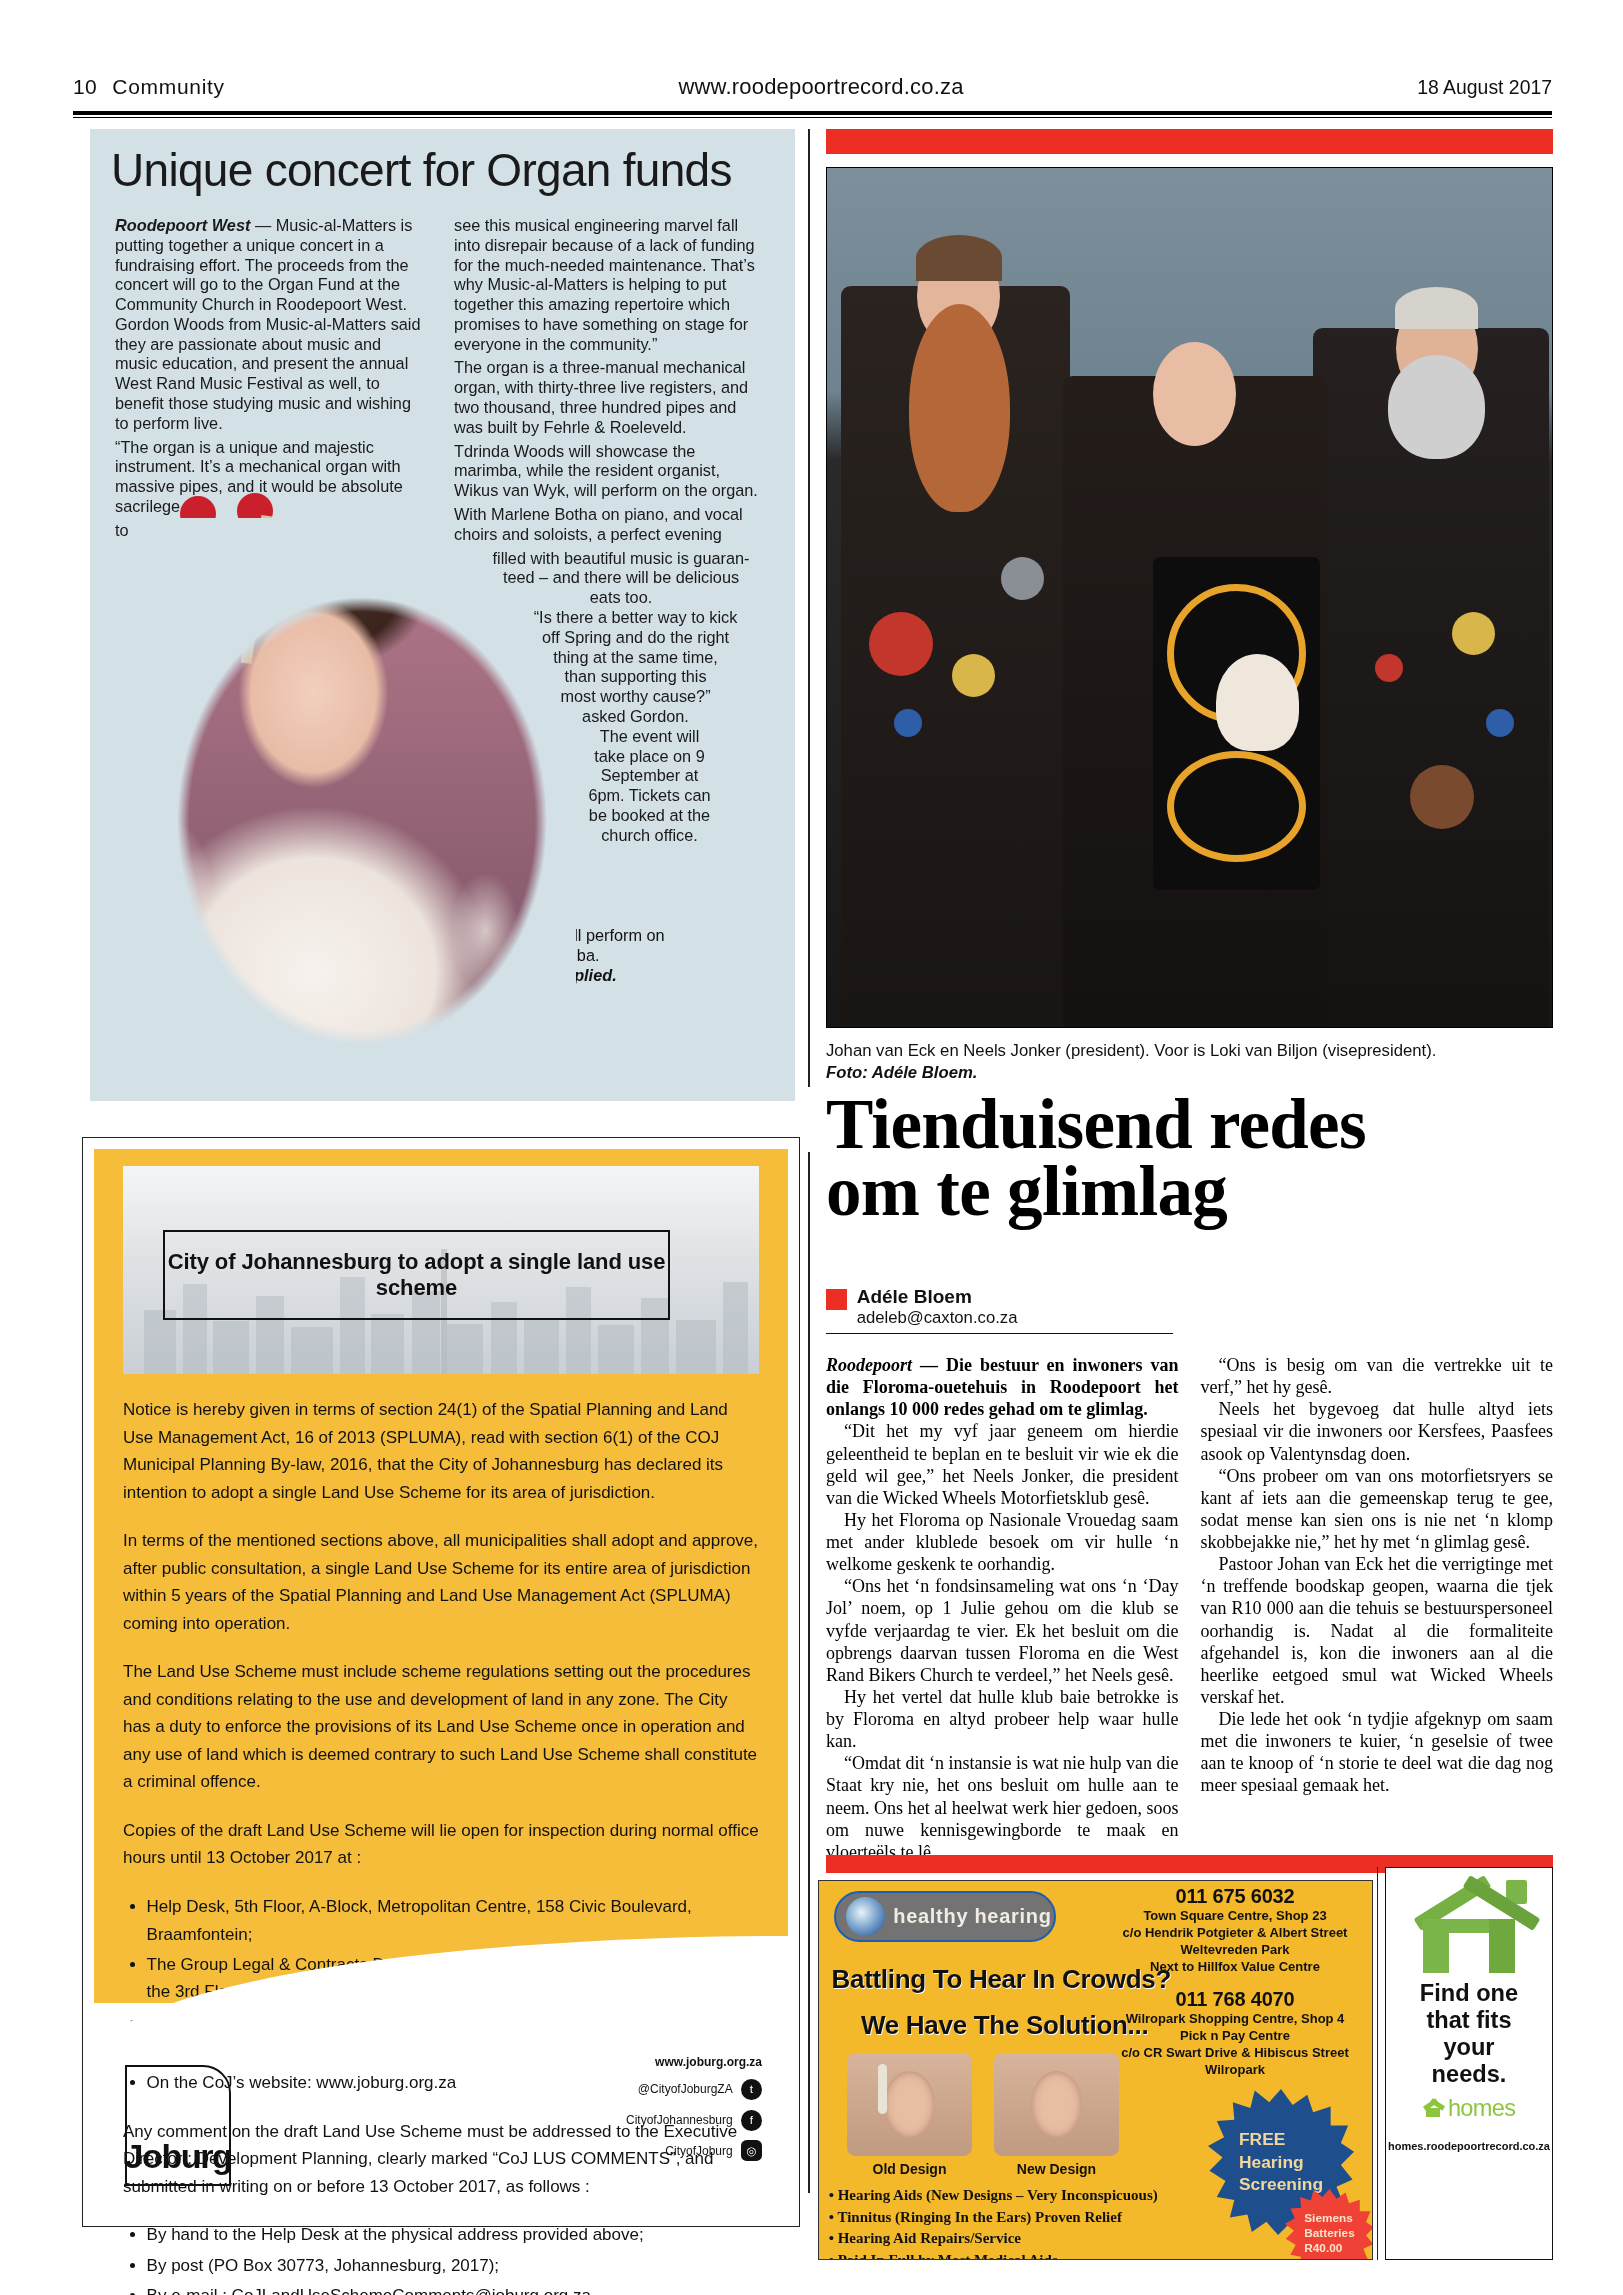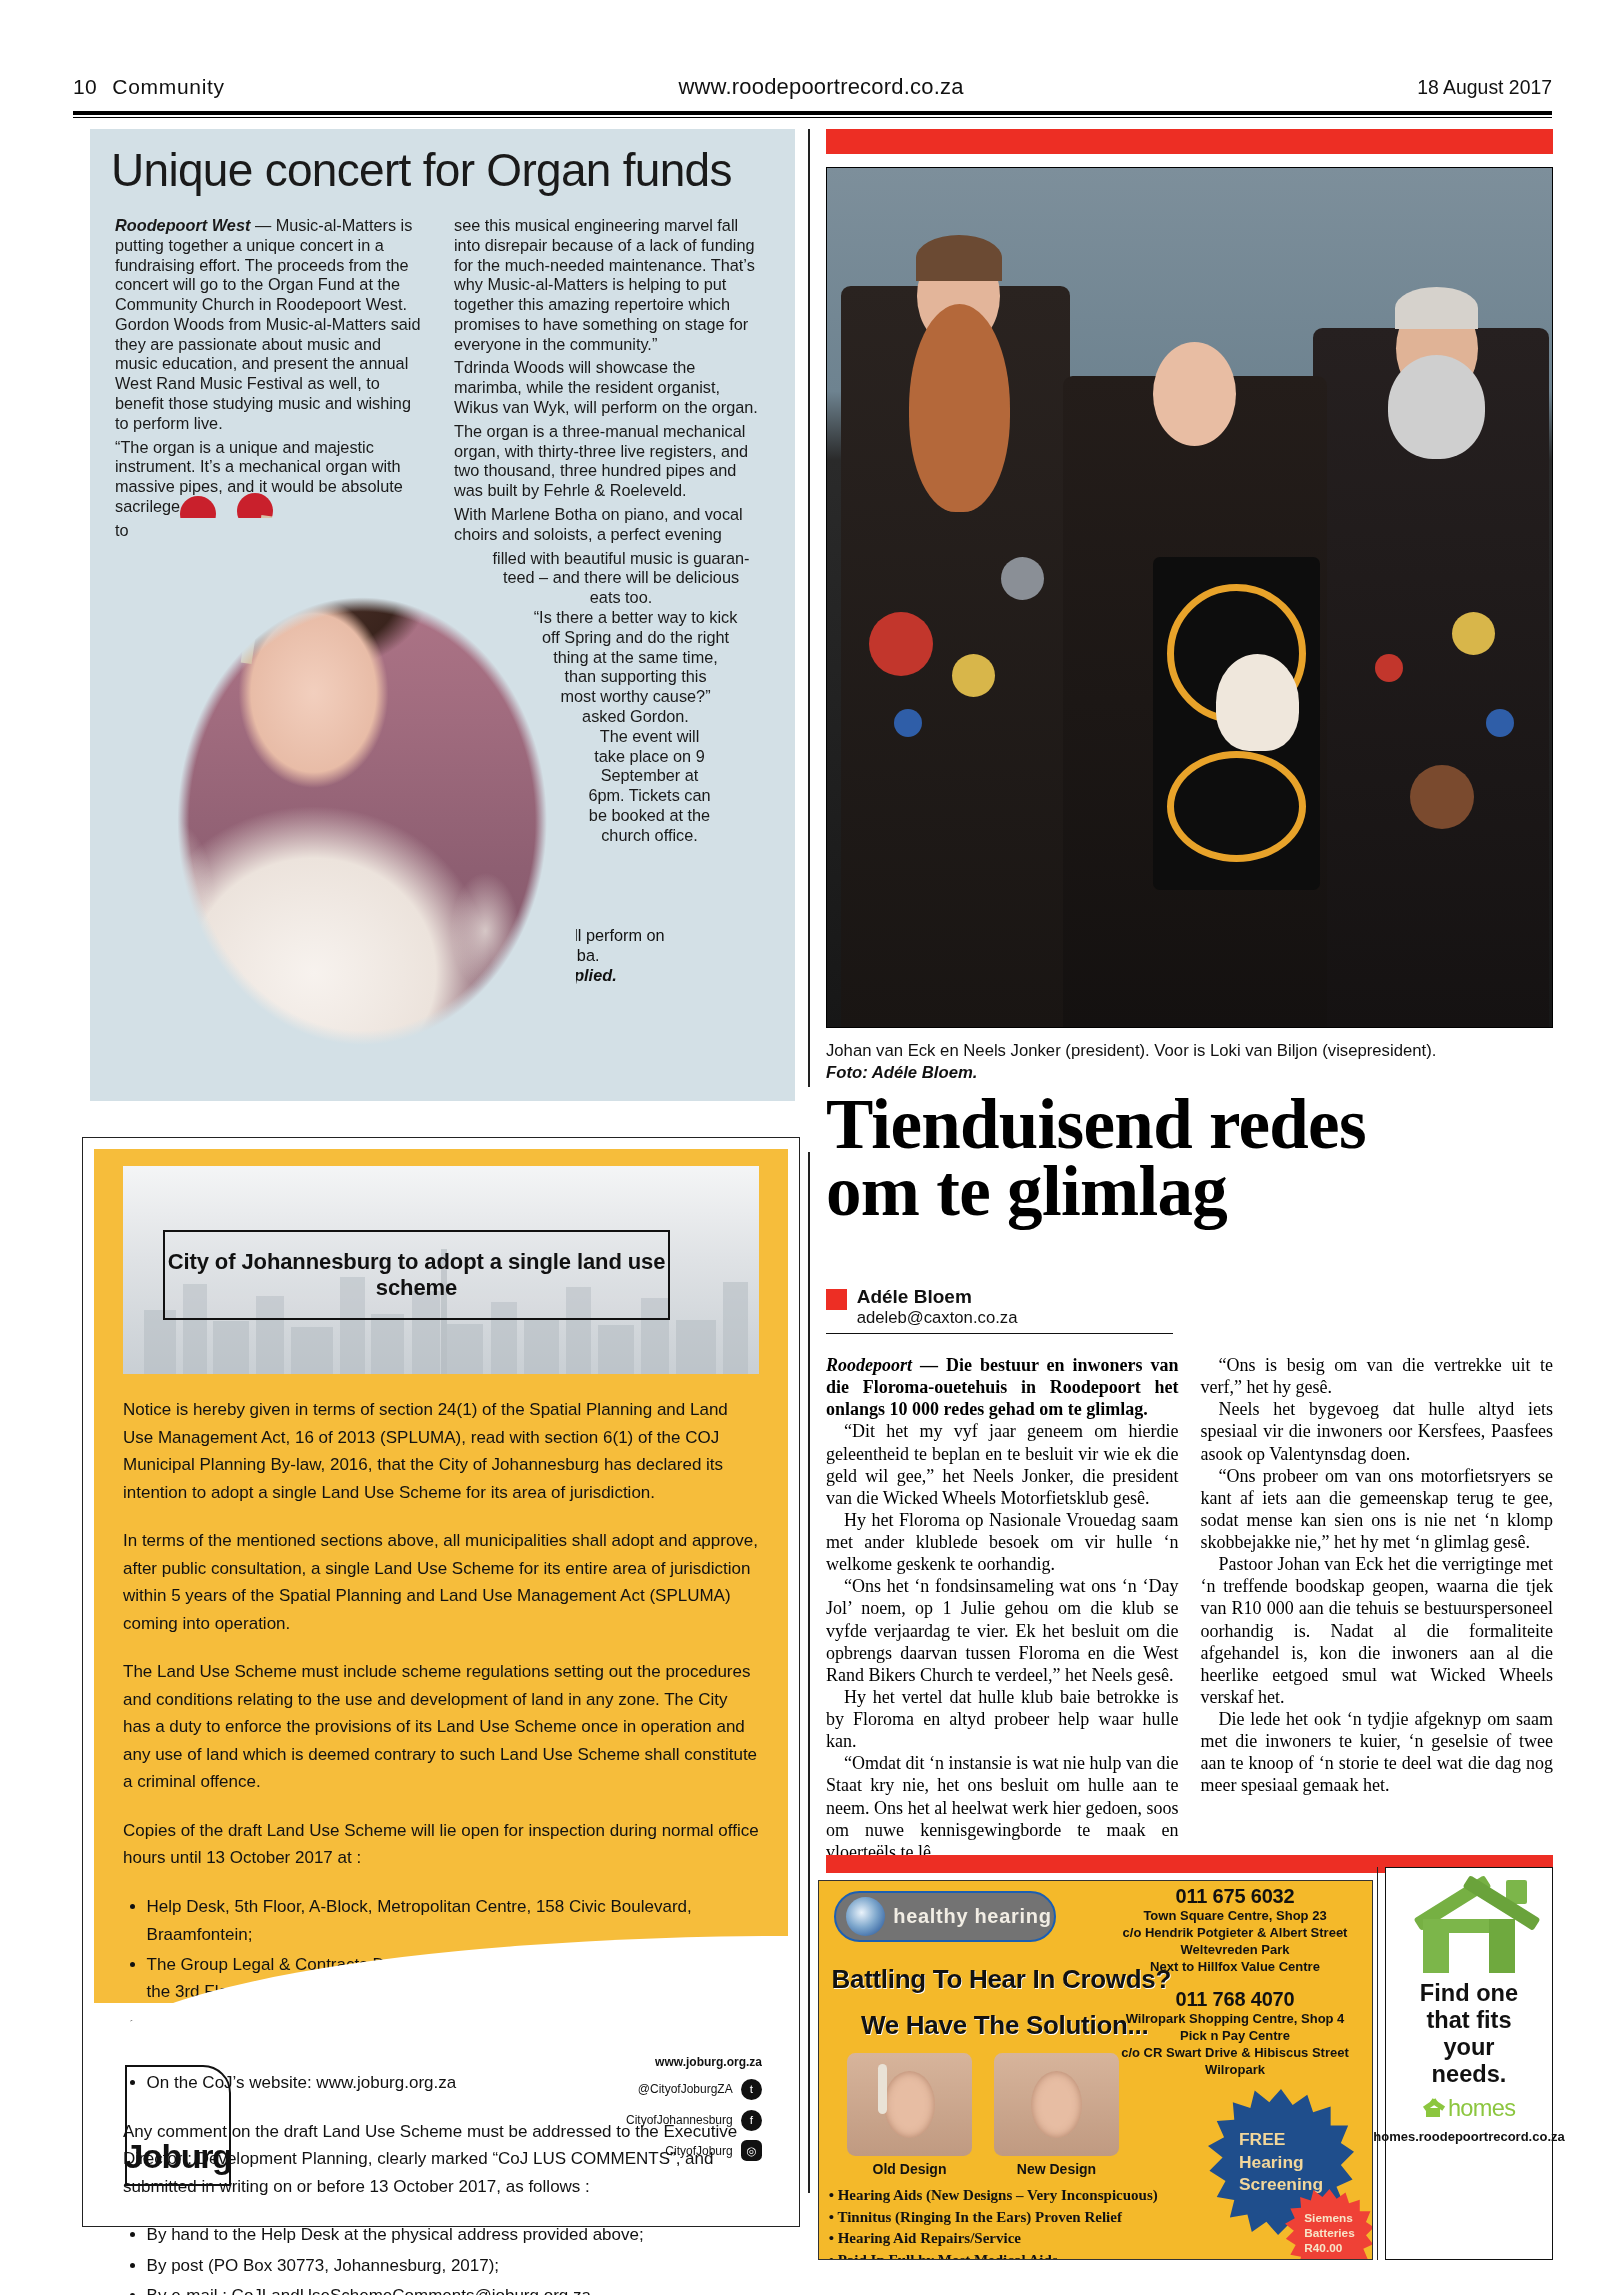--- a/index.html
+++ b/index.html
@@ -274,21 +274,21 @@
   .home-glyph .wallL { position:absolute; left:16.7px; top:43px; width:26px; height:54px; background:#7cb64a;}
   .home-glyph .wallR { position:absolute; left:82px; top:43px; width:26px; height:54px; background:#6fa93e;}
   .home-glyph .lintel { position:absolute; left:16.7px; top:43px; width:92px; height:14px; background:#7cb64a;}
   .homes-copy { font-size:23.6px; font-weight:bold; line-height:1.14; text-align:center; color:#111; }
   .homes-logo { margin-top:7px; display:flex; align-items:center; justify-content:center; gap:4.2px; }
   .homes-logo .mini { width:21px;height:18px; position:relative; }
   .homes-logo .mini .r1{position:absolute;left:0;top:2.8px;width:15.3px;height:4.9px;background:#8cc63f;transform:rotate(-34deg);}
   .homes-logo .mini .r2{position:absolute;left:7.6px;top:2.8px;width:15.3px;height:4.9px;background:#8cc63f;transform:rotate(34deg);}
   .homes-logo .mini .b{position:absolute;left:3.5px;top:9px;width:14px;height:9px;background:#8cc63f;}
   .homes-logo .wd { font-size:23.6px; color:#8cc63f; letter-spacing:-0.7px; }
-  .homes-url { font-size:13px; font-weight:bold; color:#111; margin-top:7px;text-align:right; }
+  .homes-url { font-size:11px; font-weight:bold; color:#111; margin-top:18px;text-align:right; }
   .vdiv3 { position:absolute; left:1377px; top:1867px; width:1.4px; height:393px; background:#222; }
 </style>
 </head>
 <body>
 
 <div class="page">
 
   <div class="masthead">
     <div class="mh-left">
       <span class="mh-pageno">10</span>
@@ -317,22 +317,22 @@
 
     <div class="s1-cols">
       <div class="s1-col">
         <p><span class="s1-lead">Roodepoort West</span><span> — </span><span>Music-al-Matters is putting together a unique concert in a fundraising effort. The proceeds from the concert will go to the Organ Fund at the Community Church in Roodepoort West. Gordon Woods from Music-al-Matters said they are passionate about music and music education, and present the annual West Rand Music Festival as well, to benefit those studying music and wishing to perform live.</span></p>
         <p>“The organ is a unique and majestic instrument. It’s a mechanical organ with massive pipes, and it would be absolute sacrilege</p>
         <p>to</p>
       </div>
 
       <div class="s1-col">
         <p>see this musical engineering marvel fall into disrepair because of a lack of funding for the much-needed maintenance. That’s why Music-al-Matters is helping to put together this amazing repertoire which promises to have something on stage for everyone in the community.”</p>
+        <p>The organ is a three-manual mechanical organ, with thirty-three live registers, and two thousand, three hundred pipes and was built by Fehrle &amp; Roeleveld.</p>
         <p>Tdrinda Woods will showcase the marimba, while the resident organist, Wikus van Wyk, will perform on the organ.</p>
-        <p>The organ is a three-manual mechanical organ, with thirty-three live registers, and two thousand, three hundred pipes and was built by Fehrle &amp; Roeleveld.</p>
         <p>With Marlene Botha on piano, and vocal choirs and soloists, a perfect evening</p>
         <div class="s1-taper">
           <span class="tr1 narrow1">filled with beautiful music is guaran-</span>
           <span class="tr1 narrow1">teed – and there will be delicious</span>
           <span class="tr1 narrow1">eats too.</span>
           <span class="tr1 narrow2">“Is there a better way to kick</span>
           <span class="tr1 narrow2">off Spring and do the right</span>
           <span class="tr1 narrow2">thing at the same time,</span>
           <span class="tr1 narrow2">than supporting this</span>
           <span class="tr1 narrow2">most worthy cause?”</span>

